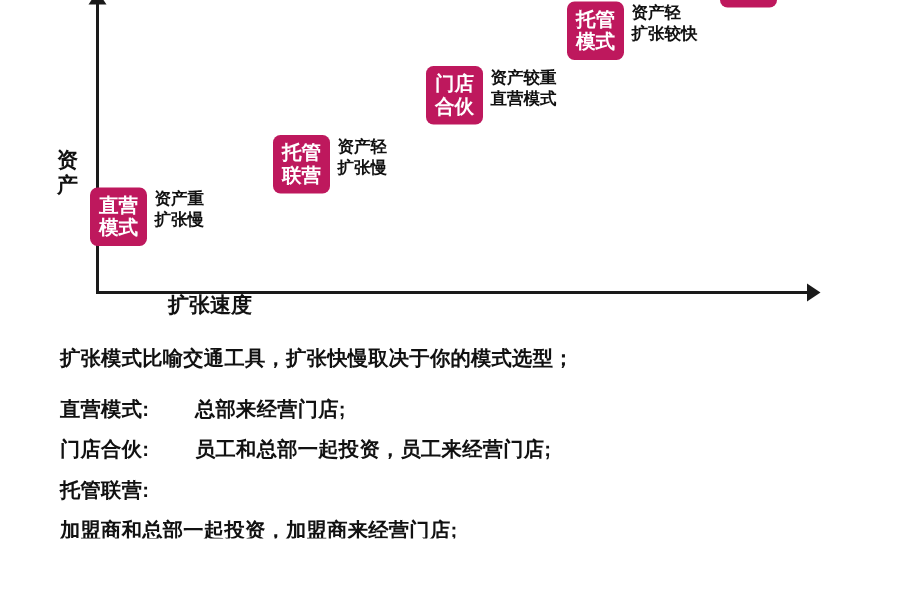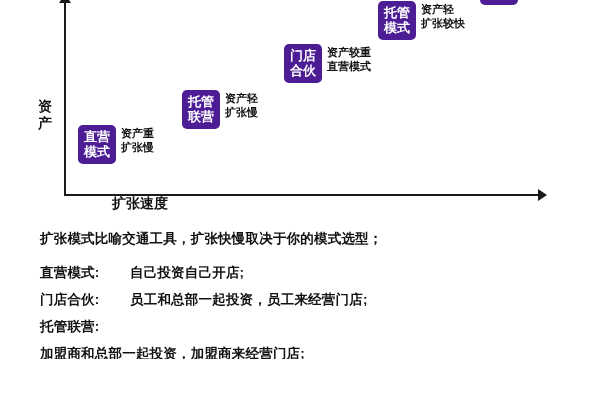--- a/index.html
+++ b/index.html
@@ -83,41 +83,41 @@
   }
 
   
   .point {
     position: absolute;
     display: flex;
     align-items: flex-start;
     gap: 5px;
   }
   .chip {
-    background: #4c1d95;
+    background: #be185d;
     color: #ffffff;
     font-size: 13px;
     font-weight: bold;
     line-height: 15px;
     padding: 4px 6px 5px 6px;
     border-radius: 5px;
     white-space: pre-line;
     letter-spacing: 0px;
   }
   .desc {
     font-size: 11px;
     font-weight: bold;
     line-height: 14px;
     white-space: pre-line;
     color: #111111;
     padding-top: 1px;
   }
 
   
-  #point-0 { left: 78px;  top: 125px; }
+  #point-0 { left: 60px;  top: 125px; }
   #point-1 { left: 182px; top: 90px; }
   #point-2 { left: 284px; top: 44px; }
   #point-3 { left: 378px; top: 1px; }
   #point-4 { left: 480px; top: -34px; }
 
   
   #body-text {
     position: absolute;
     left: 40px;
     top: 228px;
@@ -205,21 +205,21 @@
 
 </div>
 
 <div id="body-text">
 
   <p class="para">扩张模式比喻交通工具，扩张快慢取决于你的模式选型；</p>
 
   <div id="defs">
     <div class="def-row">
       <span class="def-term">直营模式:</span>
-      <span class="def-desc">自己投资自己开店;</span>
+      <span class="def-desc">总部来经营门店;</span>
     </div>
     <div class="def-row">
       <span class="def-term">门店合伙:</span>
       <span class="def-desc">员工和总部一起投资，员工来经营门店;</span>
     </div>
     <div class="def-row">
       <span class="def-term">托管联营:</span>
     </div>
     <div class="def-row clipped">
       <span class="def-desc">加盟商和总部一起投资，加盟商来经营门店;</span>

